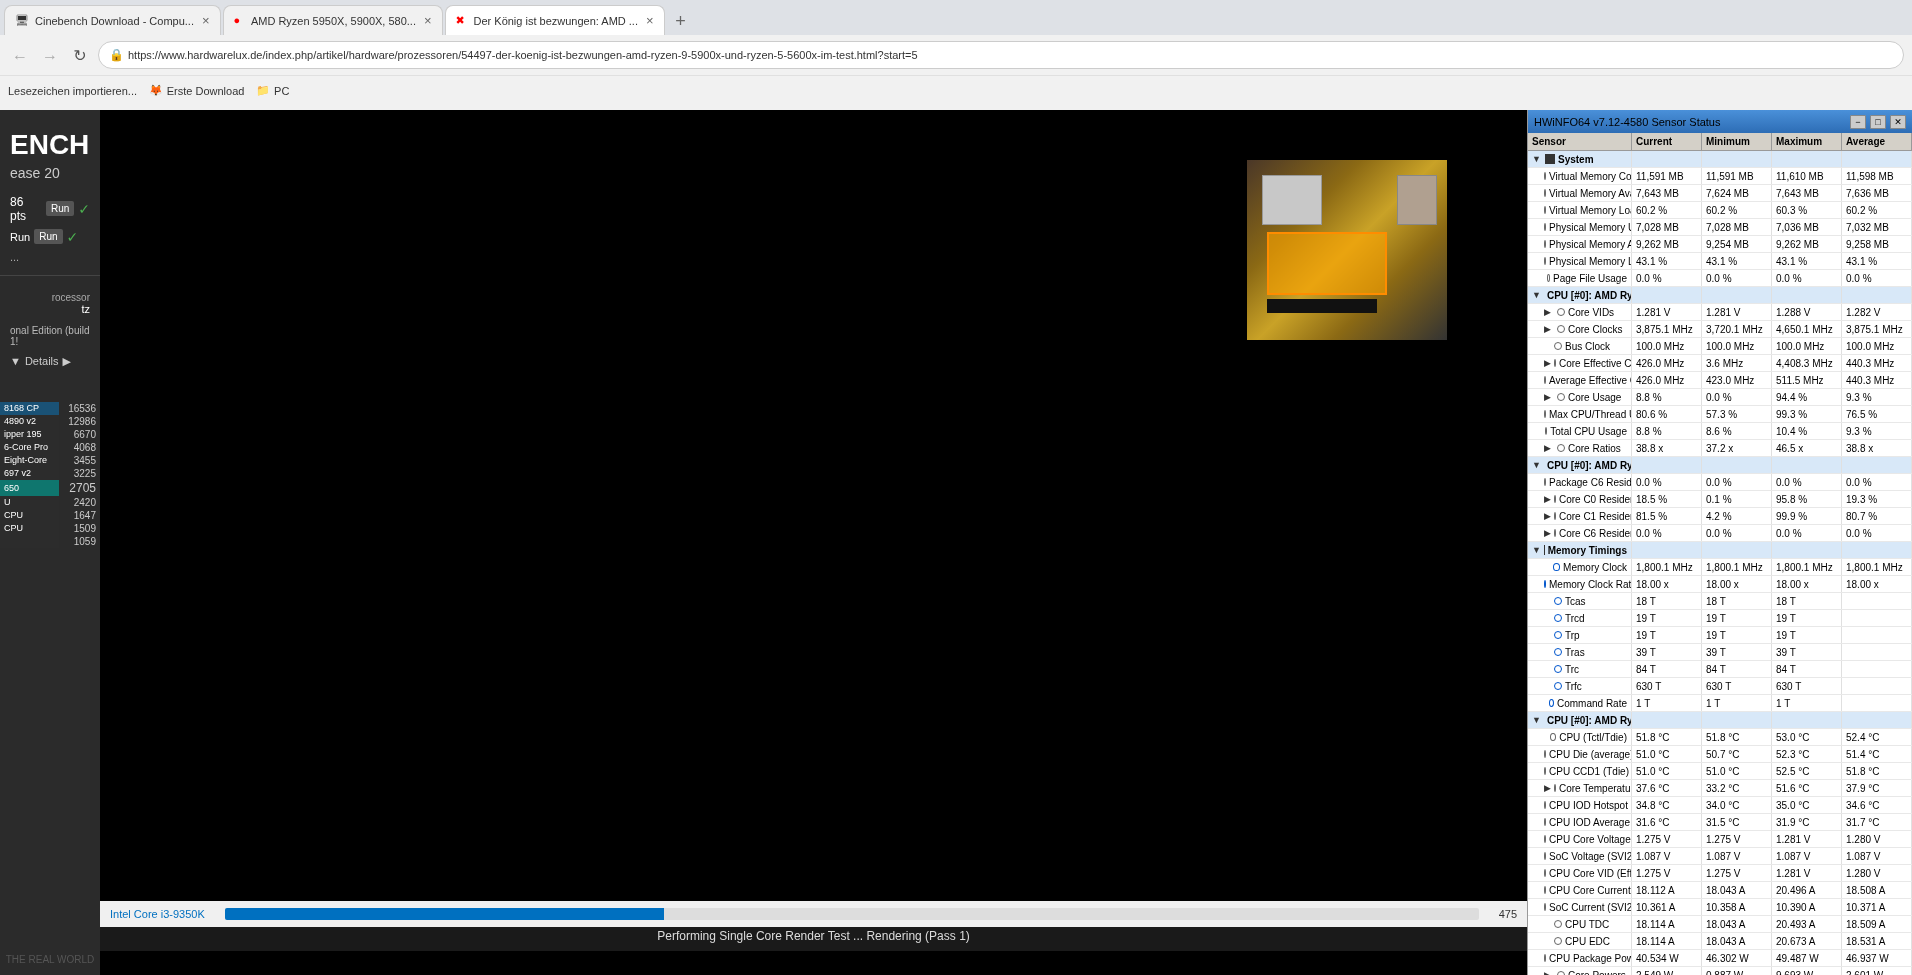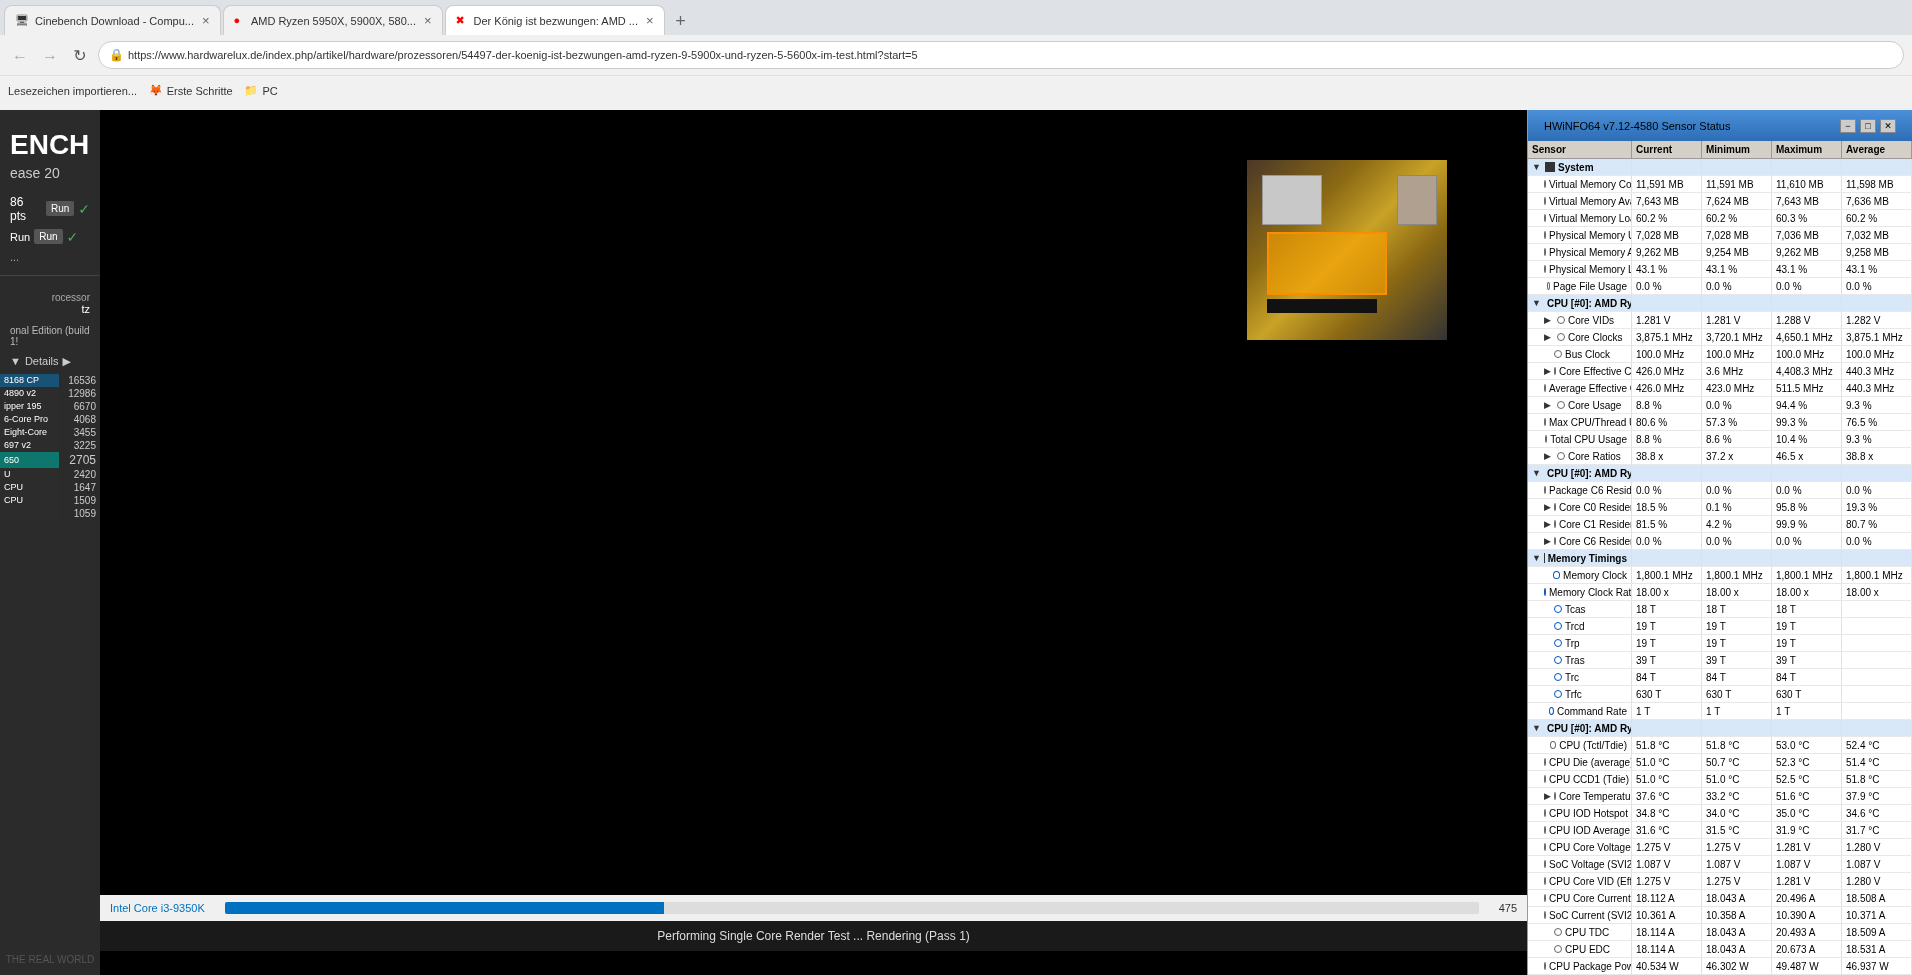--- a/index.html
+++ b/index.html
@@ -33,42 +33,42 @@
     .cb-score-row { display: flex; align-items: center; gap: 4px; padding: 4px 10px; }
     .cb-btn { background: #555; color: #fff; border: none; font-size: 10px; padding: 2px 5px; cursor: pointer; border-radius: 2px; }
     .cb-check { color: #4CAF50; font-size: 14px; }
     .cb-run-row { display: flex; align-items: center; gap: 4px; padding: 2px 10px; }
     .cb-dots { padding: 4px 10px; color: #aaa; }
     .cb-separator { height: 1px; background: #444; margin: 8px 0; }
     .cb-proc-section { padding: 8px 10px; text-align: right; }
     .cb-proc-label { font-size: 10px; color: #aaa; }
     .cb-proc-name { font-size: 11px; color: #fff; }
     .cb-details-btn { display: flex; align-items: center; gap: 4px; padding: 6px 10px; cursor: pointer; font-size: 11px; color: #ccc; }
-    .cb-table { width: 100%; border-collapse: collapse; }
+    .cb-table { width: 100%; border-collapse: collapse; margin-top: 28px; }
     .cb-table tr td { padding: 1px 4px; font-size: 10px; color: #ccc; }
     .cb-table tr td:first-child { background: #1a5276; color: #fff; font-size: 9px; }
     .cb-table tr td:last-child { text-align: right; }
     .cb-bottom-label { position: absolute; bottom: 10px; left: 0; width: 100%; text-align: center; font-size: 10px; color: #555; }
 
     
     .webpage-area { position: absolute; left: 100px; top: 0; right: 0; bottom: 0; background: #fff; overflow: hidden; }
     .page-image-area { width: 100%; height: 100%; background: #000; display: flex; align-items: center; justify-content: center; position: relative; }
     .furniture-image { position: absolute; right: 80px; top: 50px; width: 200px; height: 180px; background: #222; overflow: hidden; }
     .furniture-inner { width: 100%; height: 100%; background: linear-gradient(135deg, #4a3728 0%, #8B6914 30%, #c9a227 50%, #8B6914 70%, #333 100%); }
     .orange-overlay { position: absolute; top: 40%; left: 10%; width: 60%; height: 35%; background: rgba(255, 165, 0, 0.6); border: 2px solid #ff8c00; }
     .black-bar { position: absolute; bottom: 15%; left: 10%; width: 55%; height: 8%; background: #111; }
     .benchmark-result { position: absolute; bottom: 24px; left: 0; right: 0; height: 30px; background: #1a1a1a; display: flex; align-items: center; justify-content: center; color: #ddd; font-size: 12px; }
-    .intel-bar { position: absolute; bottom: 54px; left: 0; right: 0; height: 26px; background: #f0f0f0; display: flex; align-items: center; padding: 0 10px; gap: 20px; font-size: 11px; color: #333; }
+    .intel-bar { position: absolute; bottom: 48px; left: 0; right: 0; height: 26px; background: #f0f0f0; display: flex; align-items: center; padding: 0 10px; gap: 20px; font-size: 11px; color: #333; }
     .intel-name { color: #0070c0; }
     .progress-bar-container { flex: 1; height: 12px; background: #ddd; border-radius: 2px; overflow: hidden; }
     .progress-bar-fill { height: 100%; background: #0070c0; }
 
     
     .hwinfo-panel { width: 385px; height: 100%; background: #f0f0f0; border-left: 1px solid #999; display: flex; flex-direction: column; }
-    .hwinfo-titlebar { height: 31px; background: linear-gradient(to bottom, #4a90d9, #2d6db5); display: flex; align-items: center; justify-content: space-between; padding: 0 16px; }
+    .hwinfo-titlebar { height: 23px; background: linear-gradient(to bottom, #4a90d9, #2d6db5); display: flex; align-items: center; justify-content: space-between; padding: 0 6px; }
     .hwinfo-controls { display: flex; gap: 4px; }
     .hwinfo-ctrl-btn { width: 16px; height: 14px; background: #ccc; border: 1px solid #888; border-radius: 1px; display: flex; align-items: center; justify-content: center; font-size: 9px; cursor: pointer; }
 
     .hwinfo-header { display: grid; grid-template-columns: 1fr 70px 70px 70px 70px; background: #d4d0c8; border-bottom: 1px solid #999; height: 18px; }
     .hwinfo-col-header { font-size: 10px; font-weight: bold; padding: 2px 4px; border-right: 1px solid #999; display: flex; align-items: center; color: #000; }
 
     .hwinfo-content { flex: 1; overflow-y: auto; background: #fff; }
     .hwinfo-content::-webkit-scrollbar { width: 12px; }
     .hwinfo-content::-webkit-scrollbar-track { background: #f0f0f0; }
     .hwinfo-content::-webkit-scrollbar-thumb { background: #aaa; border: 1px solid #888; }
@@ -113,21 +113,21 @@
       <span style="margin-right:4px;">🔒</span>
       <span style="font-size:11px; color:#333;">https://www.hardwarelux.de/index.php/artikel/hardware/prozessoren/54497-der-koenig-ist-bezwungen-amd-ryzen-9-5900x-und-ryzen-5-5600x-im-test.html?start=5</span>
     </div>
   </div>
   <div class="bookmarks-bar">
     <div class="bookmark-item">
       <span>Lesezeichen importieren...</span>
     </div>
     <div class="bookmark-item">
       <span>🦊</span>
-      <span>Erste Schritte</span>
+      <span>Erste Download</span>
     </div>
     <div class="bookmark-item">
       <span>📁</span>
       <span>PC</span>
     </div>
   </div>
 </div>
 
 <div class="main-area">
 

